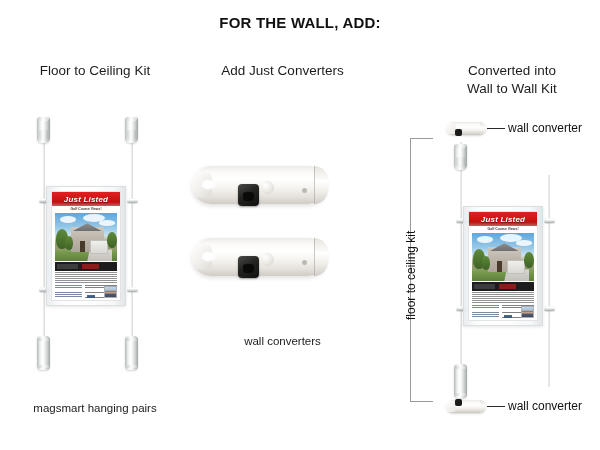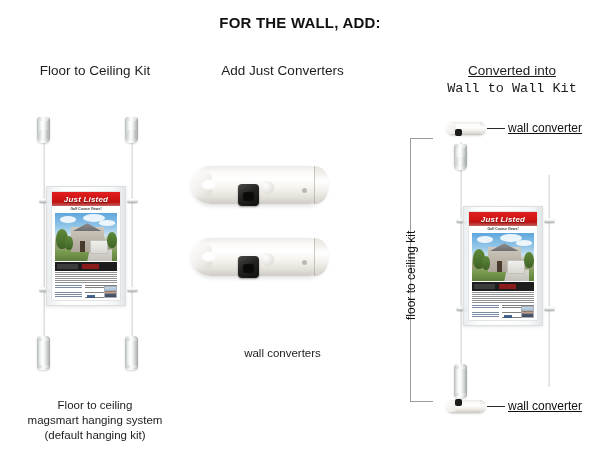--- a/index.html
+++ b/index.html
@@ -20,24 +20,24 @@
     left:0;top:14px;width:600px;
     text-align:center;
     font-size:15px;font-weight:bold;letter-spacing:.2px;
     color:#111;
   }
   .colhead{
     font-size:13.5px;font-weight:normal;color:#1c1c1c;
     text-align:center;line-height:18px;
   }
   .cap{
-    font-size:11.5px;color:#1c1c1c;text-align:center;line-height:15px;margin-top:12px;
+    font-size:11.5px;color:#1c1c1c;text-align:center;line-height:15px;
   }
   .calloutlabel{
-    font-size:12px;color:#111;white-space:nowrap;text-decoration:underline;
+    font-size:12px;color:#111;white-space:nowrap;
   }
   .vlabel{
     font-size:12px;color:#111;white-space:nowrap;
     transform-origin:0 0;
     transform:rotate(-90deg);
   }
 
   
   .cable{
     background:linear-gradient(to right,#d8d8d8 0%,#f4f4f4 35%,#ffffff 50%,#e4e4e4 70%,#c9c9c9 100%);
@@ -259,22 +259,22 @@
 <body>
 
 <div id="stage">
 
   <div class="abs title">FOR THE WALL, ADD:</div>
 
   <div class="abs colhead" style="left:10px;top:62px;width:170px;">Floor to Ceiling Kit</div>
 
   <div class="abs colhead" style="left:195px;top:62px;width:175px;">Add Just Converters</div>
 
-  <div class="abs colhead" style="left:432px;top:62px;width:160px;text-decoration:underline;">Converted into</div>
-  <div class="abs colhead" style="left:432px;top:80px;width:160px;font-family:Liberation Mono, monospace;">Wall to Wall Kit</div>
+  <div class="abs colhead" style="left:432px;top:62px;width:160px;">Converted into</div>
+  <div class="abs colhead" style="left:432px;top:80px;width:160px;">Wall to Wall Kit</div>
 
   <div class="abs" style="left:0;top:0;width:190px;height:450px;">
 
     <div class="abs cable" style="left:43px;top:128px;height:232px;"></div>
     <div class="abs cable" style="left:131px;top:128px;height:232px;"></div>
 
     <div class="abs ceilfit" style="left:37px;top:117px;">
       <i class="ceilfit-cap"></i>
     </div>
     <div class="abs ceilfit" style="left:125px;top:117px;">
@@ -320,23 +320,21 @@
           <div class="p-bl"></div>
           <div class="p-br">
             <i class="p-agent"></i>
             <i class="p-logo"></i>
           </div>
         </div>
       </div>
     </div>
   </div>
 
-  <div class="abs cap" style="left:0px;top:386px;width:190px;">Floor to ceiling</div>
-  <div class="abs cap" style="left:0px;top:401px;width:190px;">magsmart hanging system</div>
-  <div class="abs cap" style="left:0px;top:416px;width:190px;">(default hanging kit)</div>
+  <div class="abs cap" style="left:0px;top:401px;width:190px;">magsmart hanging pairs</div>
 
   <div class="abs conv" style="left:192px;top:166px;">
     <i class="conv-nose"></i>
     <i class="conv-hilite"></i>
     <i class="conv-stud"></i>
     <i class="conv-hex"></i>
     <i class="conv-screw"></i>
     <i class="conv-endcap"></i>
   </div>
 

